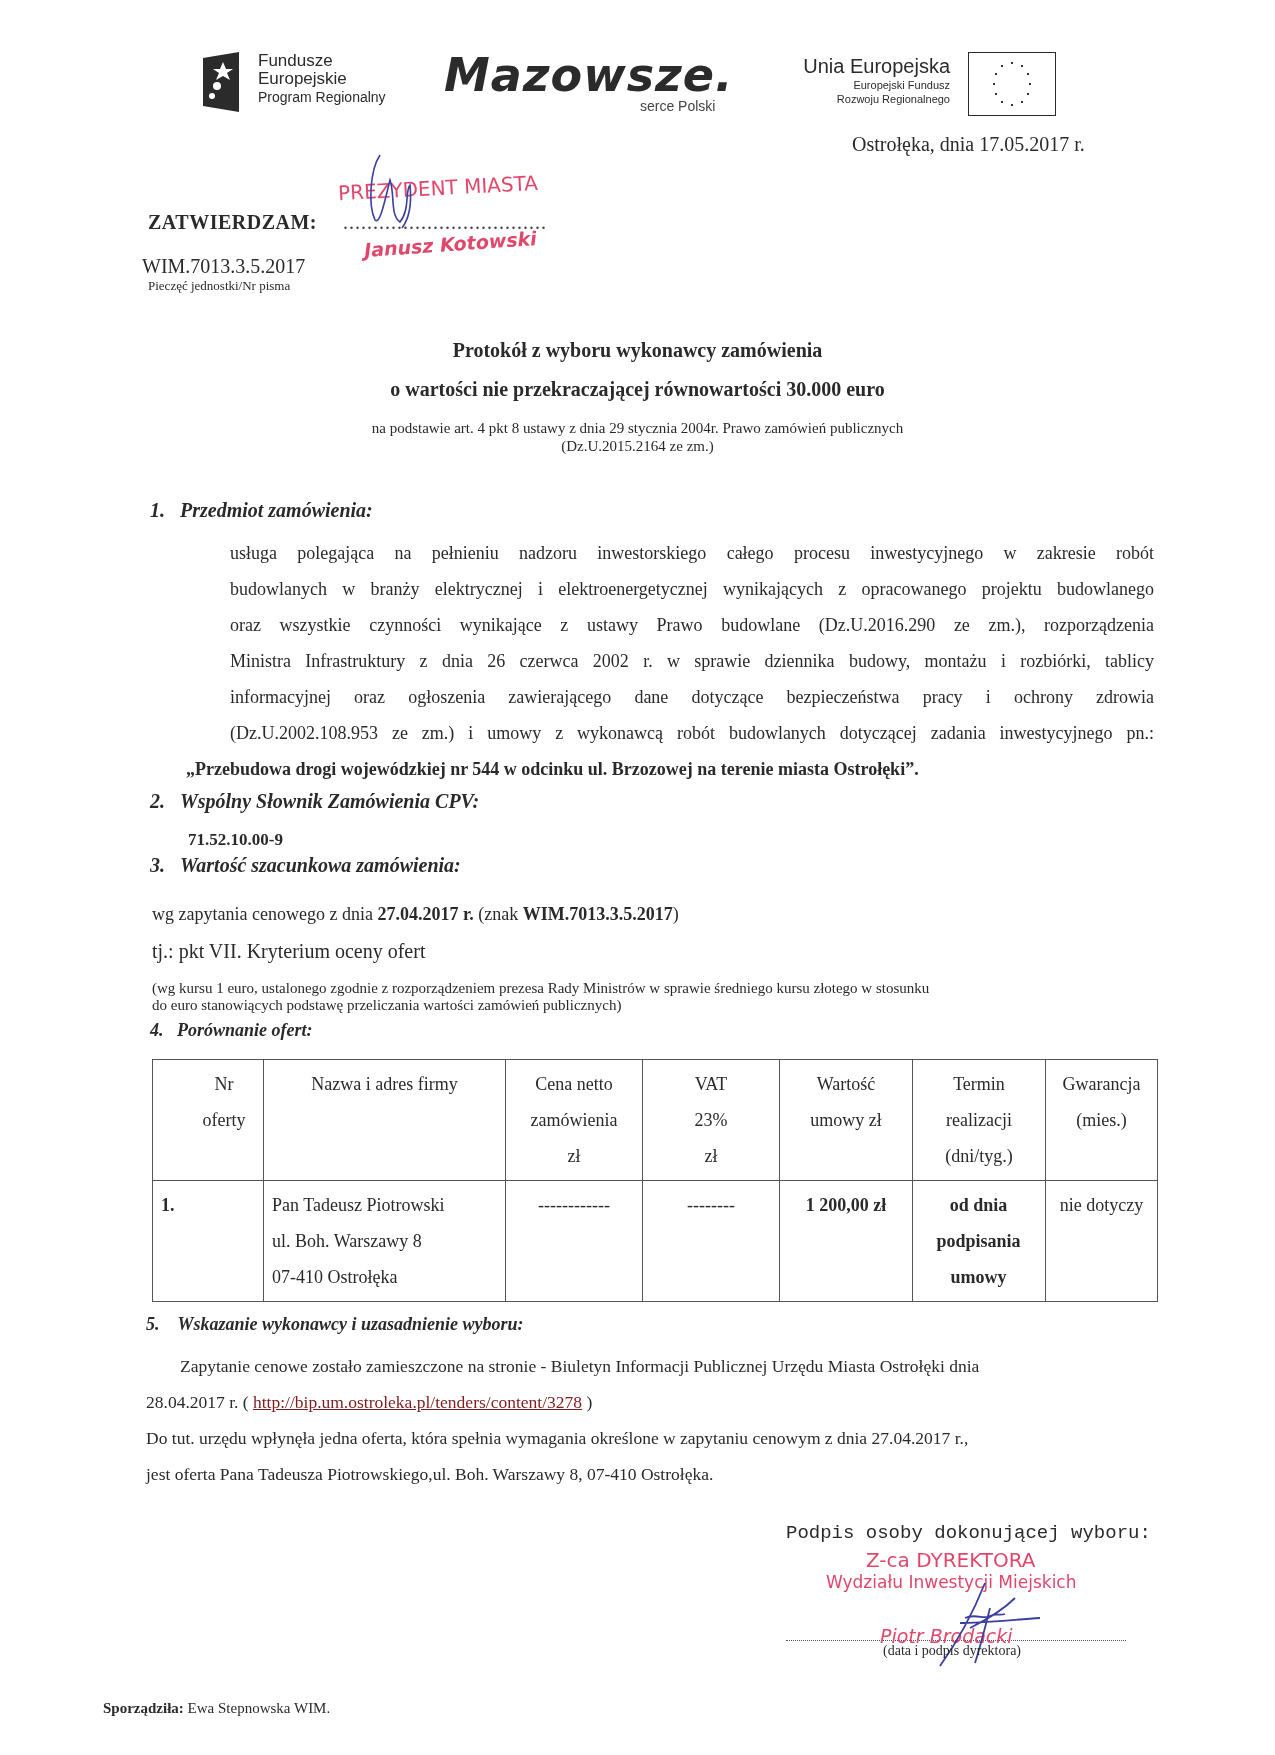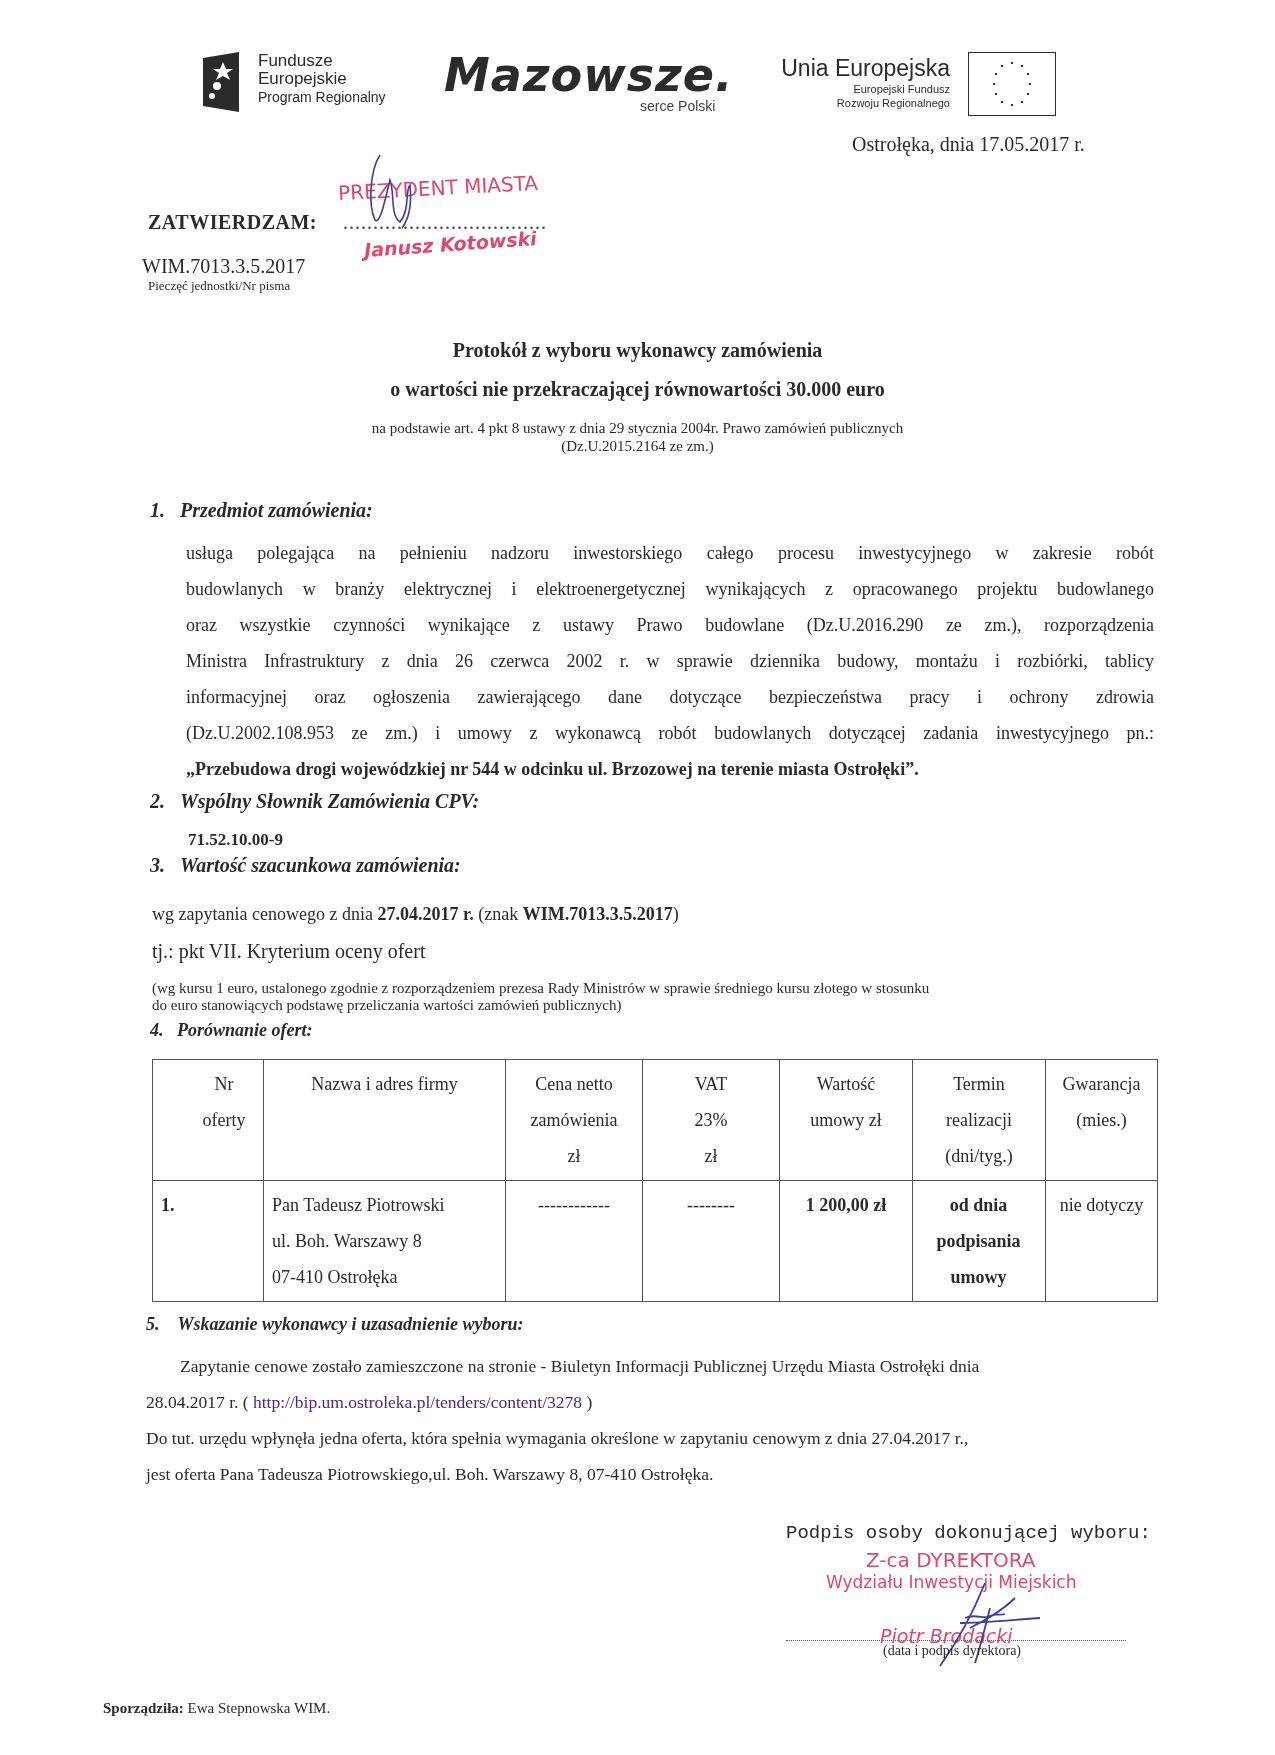--- a/index.html
+++ b/index.html
@@ -8,38 +8,38 @@
   .abs{position:absolute;}
   .sans{font-family:"Liberation Sans","DejaVu Sans",sans-serif;}
   
   .fe-logo{left:203px;top:52px;width:36px;height:60px;}
   .fe-text{left:258px;top:52px;font-size:17px;line-height:18px;color:#2b2b2b;}
   .fe-text .small{font-size:14px;}
   .maz{left:444px;top:48px;font-size:46px;font-weight:bold;letter-spacing:1px;color:#2b2b2b;
        font-family:"DejaVu Sans",sans-serif;font-style:italic;}
   .maz-sub{left:640px;top:98px;font-size:14px;color:#444;}
   .ue-text{left:770px;top:55px;text-align:right;width:180px;color:#2b2b2b;}
-  .ue-text .t1{font-size:23px;}
+  .ue-text .t1{font-size:20px;}
   .ue-text .t2{font-size:11px;line-height:14px;}
   .flag{left:968px;top:52px;width:86px;height:62px;border:1.5px solid #2b2b2b;}
   .star{position:absolute;width:2px;height:2px;background:#333;}
   
   .date{left:852px;top:133px;font-size:20px;}
   .zatw{left:148px;top:211px;font-size:20px;font-weight:bold;letter-spacing:.5px;}
   .dots{left:343px;top:211px;font-size:20px;letter-spacing:1px;color:#444;}
   .stamp1{left:338px;top:176px;font-size:20px;color:#e0476b;font-family:"DejaVu Sans",sans-serif;transform:rotate(-3deg);}
   .stamp2{left:364px;top:233px;font-size:19px;color:#e0476b;font-style:italic;font-weight:bold;font-family:"DejaVu Sans",sans-serif;transform:rotate(-4deg);}
   .ref{left:142px;top:255px;font-size:20px;}
   .ref-sub{left:148px;top:278px;font-size:13px;}
   .title1{left:0;width:1275px;top:339px;text-align:center;font-size:20px;font-weight:bold;}
   .title2{left:0;width:1275px;top:378px;text-align:center;font-size:20px;font-weight:bold;}
   .title3{left:0;width:1275px;top:419px;text-align:center;font-size:15px;line-height:18px;}
   .h{font-size:20px;font-weight:bold;font-style:italic;}
   .p{font-size:18px;line-height:36px;}
-  .just{text-align:justify;text-align-last:justify;}
+  .just{text-align:justify;text-align-last:justify;margin-left:44px;}
   table.offers{position:absolute;left:152px;top:1059px;width:1006px;border-collapse:collapse;font-size:18px;}
   table.offers td{border:1.5px solid #555;vertical-align:top;padding:6px 8px;line-height:36px;}
   table.offers .c{text-align:center;}
   .sign-lbl{left:786px;top:1522px;font-size:19px;font-family:Liberation Mono, monospace;}
   .st3{left:866px;top:1548px;font-size:20px;color:#e0476b;font-family:"DejaVu Sans",sans-serif;}
   .st4{left:826px;top:1572px;font-size:17px;color:#e0476b;font-family:"DejaVu Sans",sans-serif;}
   .st5{left:880px;top:1625px;font-size:19px;color:#e0476b;font-style:italic;font-family:"DejaVu Sans",sans-serif;}
   .sig-dots{left:786px;top:1628px;width:340px;border-bottom:1.5px dotted #555;height:12px;}
   .sig-cap{left:883px;top:1643px;font-size:14px;}
   .prep{left:103px;top:1700px;font-size:15px;}
@@ -186,21 +186,21 @@
     <td class="c">nie dotyczy</td>
   </tr>
 </tbody>
   </table>
 
 <div class="abs h" style="left:146px;top:1314px;font-size:18px;">
   <span>5.</span>&nbsp;&nbsp;&nbsp;&nbsp;<span>Wskazanie wykonawcy i uzasadnienie wyboru:</span>
 </div>
 <div class="abs p" style="left:146px;top:1348px;width:1010px;font-size:17.5px;">
   <div style="padding-left:34px;">Zapytanie cenowe zostało zamieszczone na stronie - Biuletyn Informacji Publicznej Urzędu  Miasta Ostrołęki dnia</div>
-  <div><span>28.04.2017 r. ( </span><a style="color:#4c1d95;">http://bip.um.ostroleka.pl/tenders/content/3278</a><span> )</span></div>
+  <div><span>28.04.2017 r. ( </span><a style="color:#7f1d1d;text-decoration:underline;">http://bip.um.ostroleka.pl/tenders/content/3278</a><span> )</span></div>
   <div>Do tut. urzędu wpłynęła jedna oferta, która spełnia wymagania określone w zapytaniu cenowym z dnia 27.04.2017 r.,</div>
   <div>jest oferta  Pana Tadeusza Piotrowskiego,ul. Boh. Warszawy 8, 07-410 Ostrołęka.</div>
 </div>
 
 <div class="abs sign-lbl">Podpis osoby dokonującej wyboru:</div>
 <div class="abs st3">Z-ca DYREKTORA</div>
 <div class="abs st4">Wydziału Inwestycji Miejskich</div>
 <div class="abs sig-dots"></div>
 <div class="abs st5">Piotr Brodacki</div>
 <svg class="abs signature2" viewBox="0 0 120 90">

